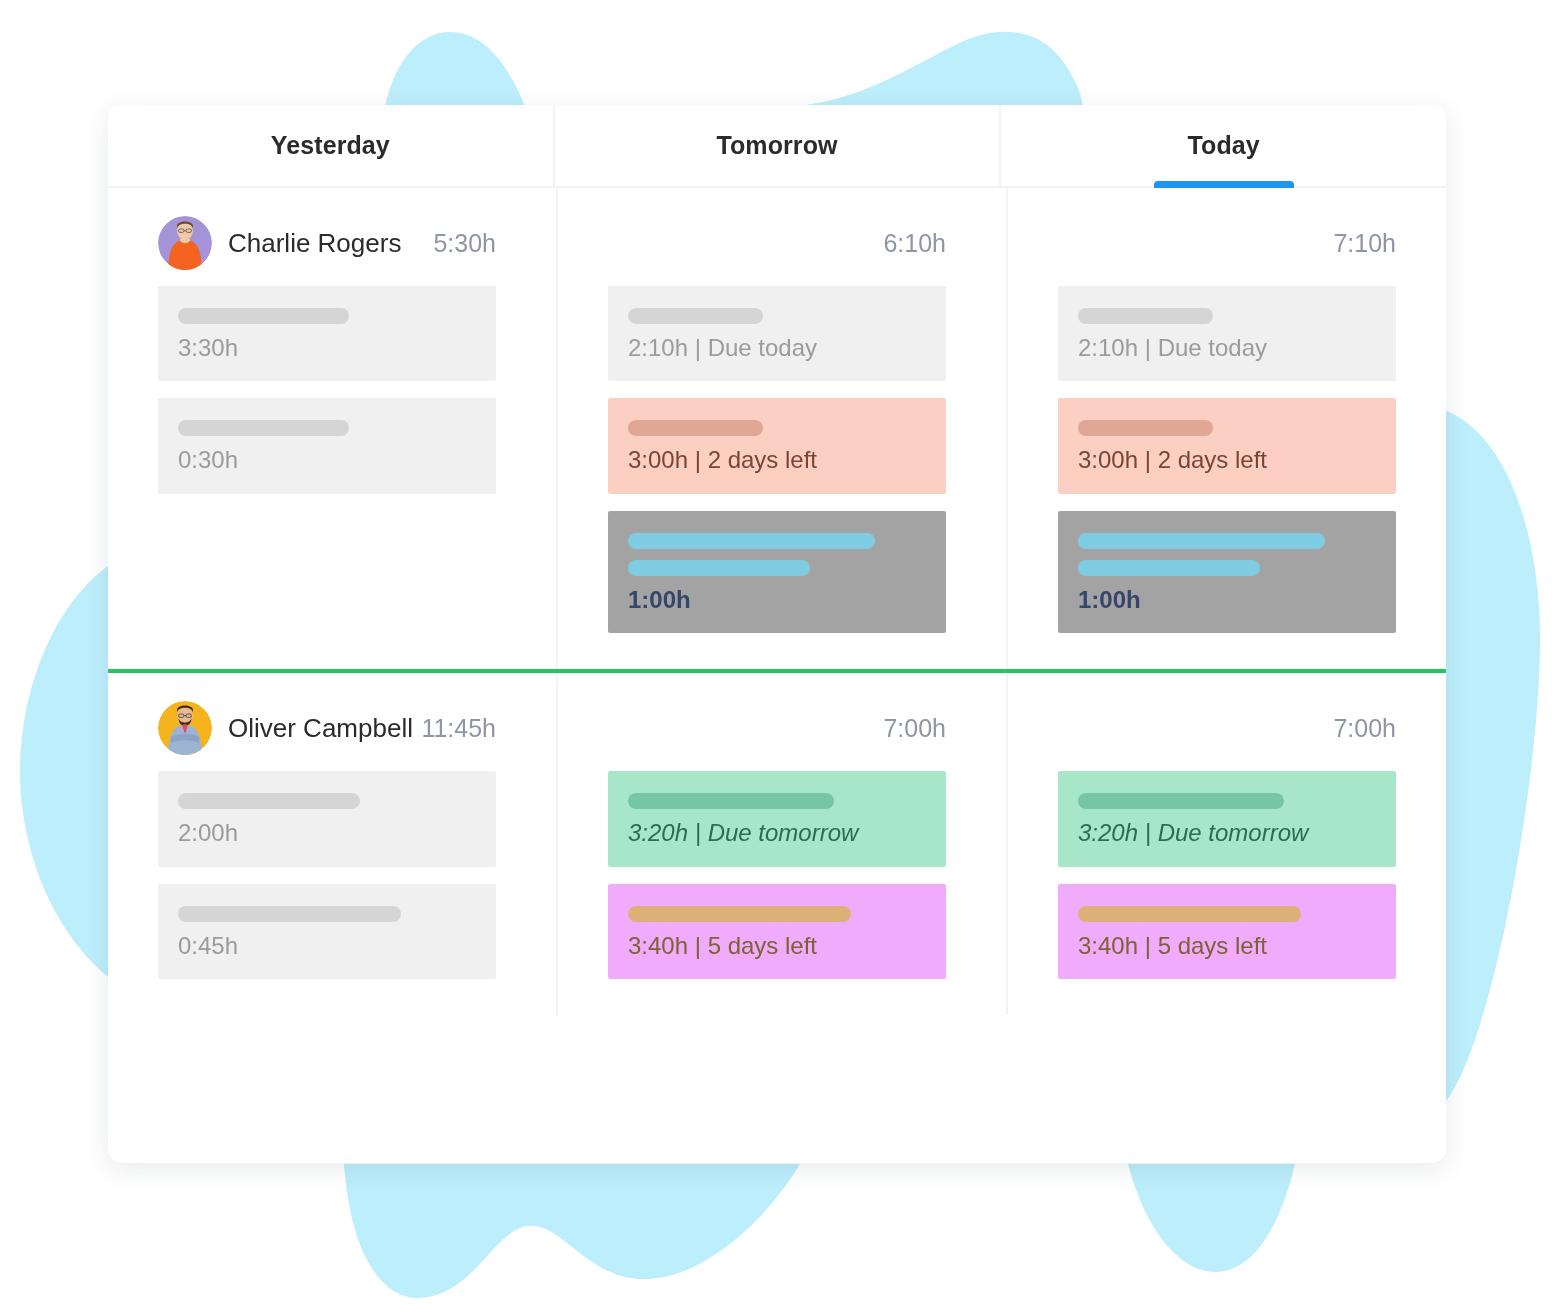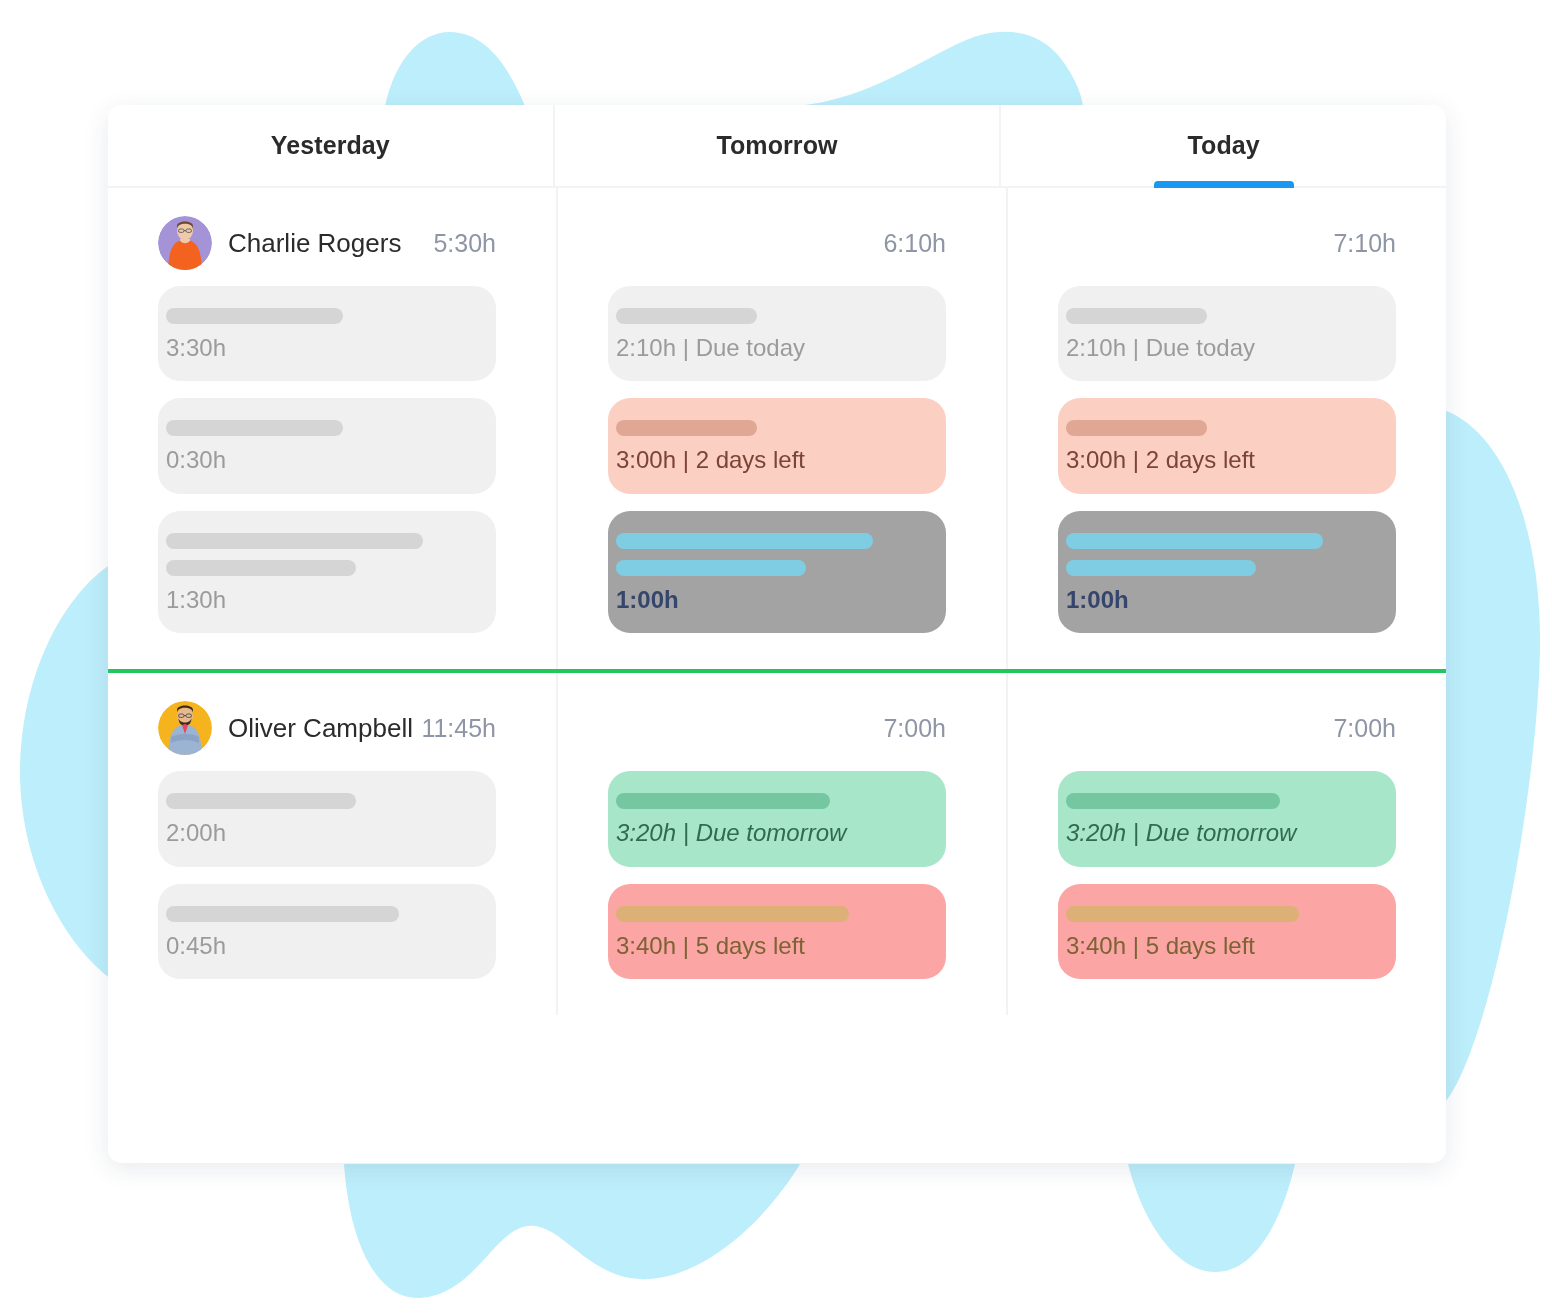--- a/index.html
+++ b/index.html
@@ -114,22 +114,22 @@
   .total-hours {
     margin-left: auto;
     font-size: 25px;
     color: #8e95a5;
     white-space: nowrap;
   }
   .cell-head.no-person .total-hours { margin-left: auto; }
 
   
   .task {
-    border-radius: 22px;
-    padding: 22px 24px 20px 8px;
+    border-radius: 2px;
+    padding: 22px 24px 20px 20px;
     margin-bottom: 17px;
   }
   .task:last-child { margin-bottom: 0; }
   .bar {
     height: 16px;
     border-radius: 8px;
     margin-bottom: 11px;
   }
   .bar.b2 { margin-bottom: 11px; }
   .task-meta {
@@ -148,21 +148,21 @@
   .t-red .task-meta { color: #7a4436; }
   
   .t-blue { background: #a3a3a3; font-weight: bold; }
   .t-blue .bar { background: #7fcde2; }
   .t-blue .task-meta { color: #36456b; }
   
   .t-green { background: #a8e6c9; font-style: italic; }
   .t-green .bar { background: #74c7a0; }
   .t-green .task-meta { color: #2f6b4f; }
   
-  .t-orange { background: #fca5a5; }
+  .t-orange { background: #f0abfc; }
   .t-orange .bar { background: #ddb077; }
   .t-orange .task-meta { color: #7d6234; }
 </style>
 </head>
 <body>
 
 <div class="page-frame">
 
   <div class="blobs">
     <svg width="1552" height="1316" viewBox="0 0 1552 1316">
@@ -219,25 +219,20 @@
           <span class="total-hours">5:30h</span>
         </div>
 
         <div class="task t-grey">
           <div class="bar" style="width:58%"></div>
           <div class="task-meta">3:30h</div>
         </div>
         <div class="task t-grey">
           <div class="bar" style="width:58%"></div>
           <div class="task-meta">0:30h</div>
-        </div>
-        <div class="task t-grey">
-          <div class="bar" style="width:84%"></div>
-          <div class="bar b2" style="width:62%"></div>
-          <div class="task-meta">1:30h</div>
         </div>
       </div>
 
       <div class="cell">
         <div class="cell-head no-person">
           <span class="total-hours">6:10h</span>
         </div>
 
         <div class="task t-grey">
           <div class="bar" style="width:46%"></div>

